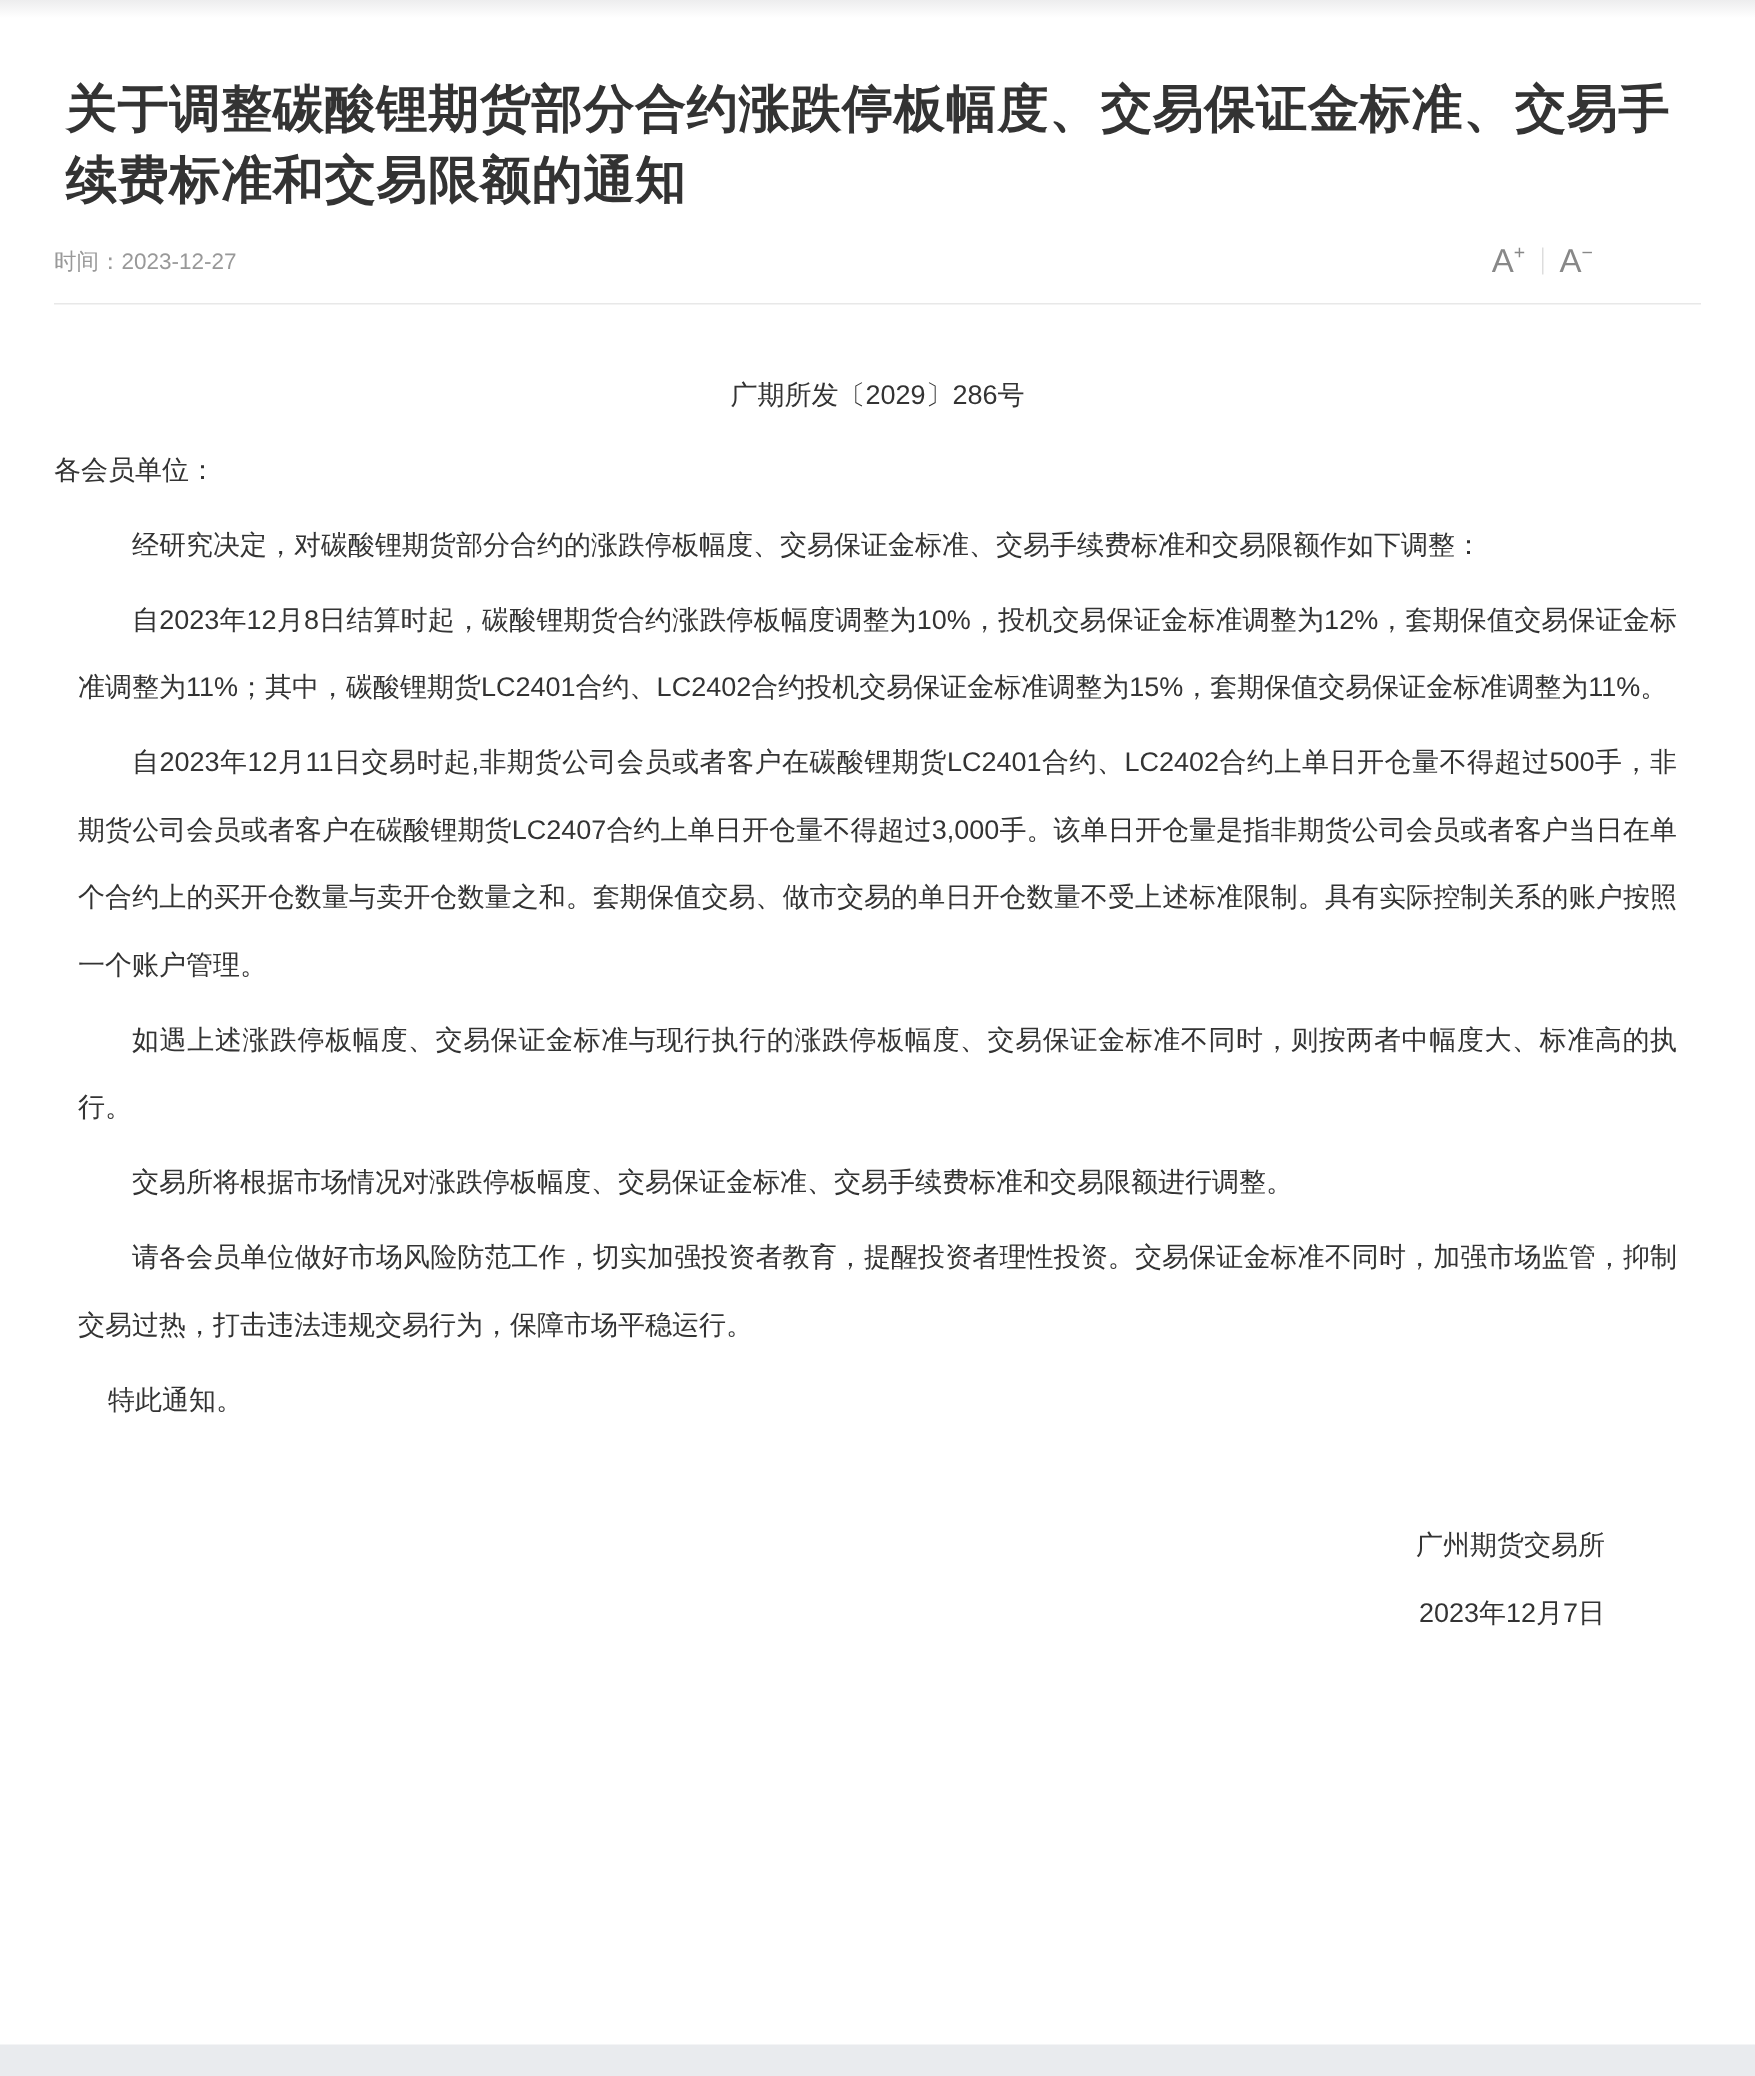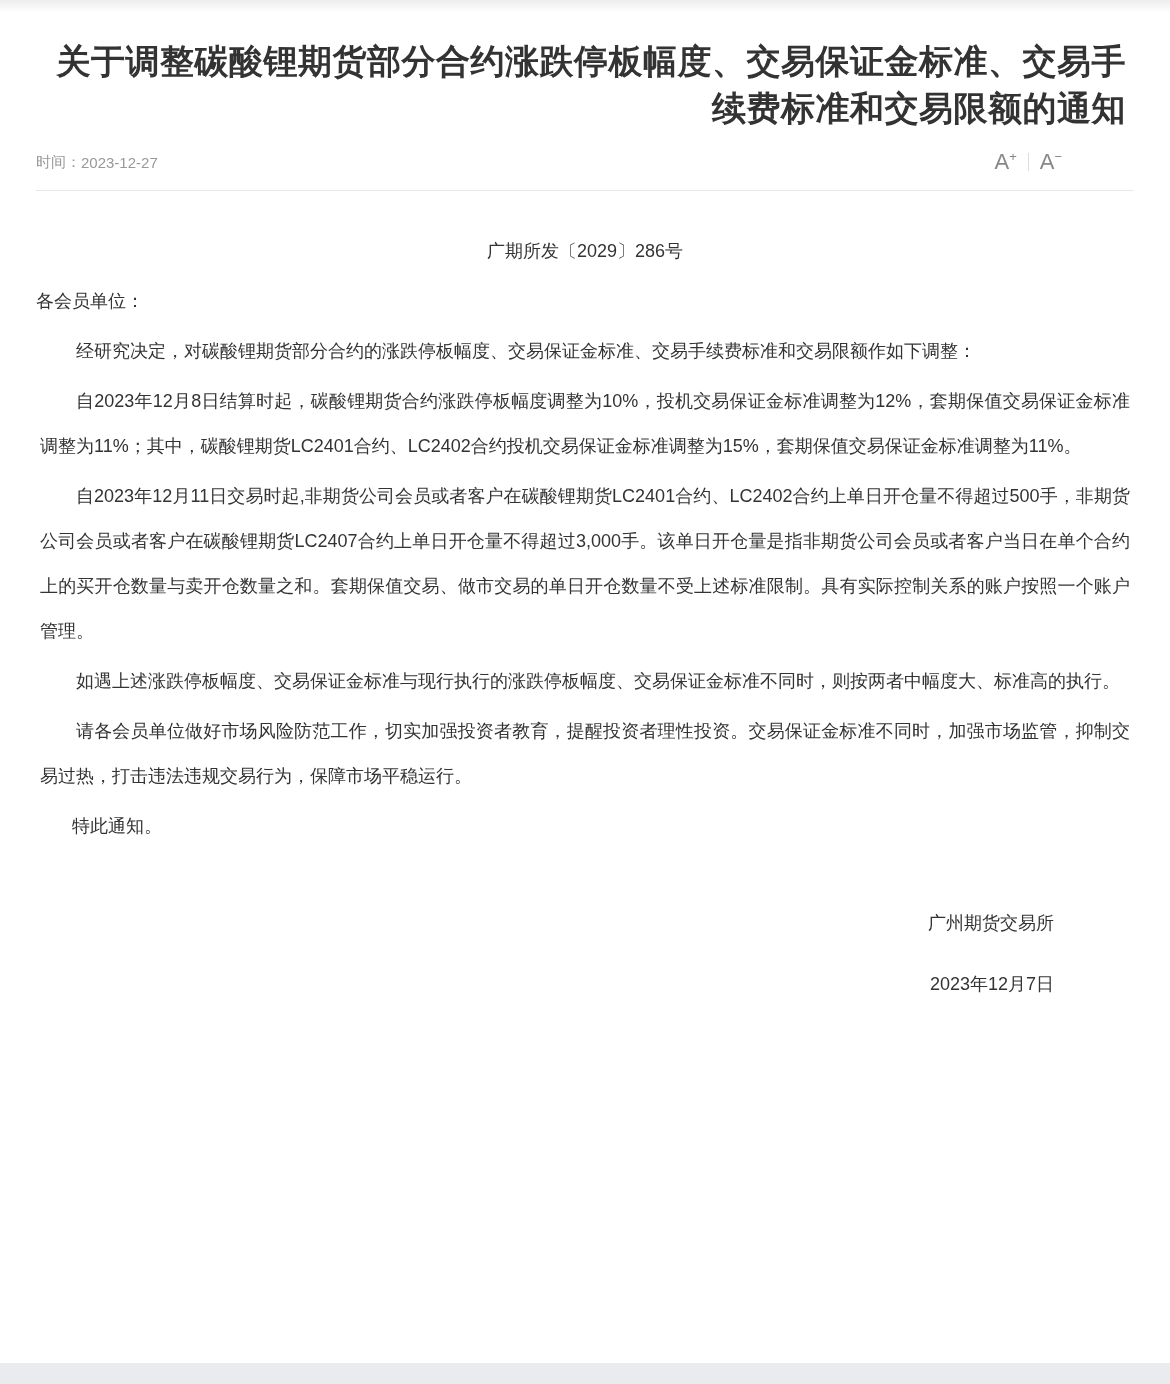--- a/index.html
+++ b/index.html
@@ -18,25 +18,25 @@
   }
   .top-shade {
     position: absolute;
     top: 0; left: 0; right: 0;
     height: 12px;
     background: linear-gradient(to bottom, #ededee, rgba(255,255,255,0));
     pointer-events: none;
   }
   .title {
     margin: 0;
-    padding: 38px 44px 0;
+    padding: 50px 44px 0;
     font-size: 34px;
     line-height: 47px;
     font-weight: bold;
-    text-align: right;
+    text-align: left;
     color: #333333;
     letter-spacing: 0.5px;
   }
   .meta-row {
     display: flex;
     justify-content: space-between;
     align-items: center;
     padding: 0 36px;
     margin-top: 18px;
     color: #999999;
@@ -79,30 +79,30 @@
     line-height: 45px;
     text-align: justify;
     color: #333333;
   }
   .doc-number {
     text-align: center;
     margin: 38px 0 0;
   }
   .salutation { margin: 5px 0 0; }
   .para {
-    margin: 5px 4px 0;
+    margin: 5px 16px 0;
     text-indent: 2em;
   }
   .closing { margin: 5px 0 0; text-indent: 2em; }
   .signature {
     margin-top: 52px;
     text-align: right;
     padding-right: 64px;
   }
-  .signature p { margin: 16px; line-height: 45px; }
+  .signature p { margin: 0; line-height: 45px; }
   .footer-bar {
     position: absolute;
     left: 0; right: 0; bottom: 0;
     height: 21px;
     background: #e9ebee;
   }
 </style>
 </head>
 <body>
 
@@ -125,20 +125,21 @@
 
   <hr class="divider">
 
   <div class="content">
     <p class="doc-number">广期所发〔2029〕286号</p>
     <p class="salutation">各会员单位：</p>
     <p class="para">经研究决定，对碳酸锂期货部分合约的涨跌停板幅度、交易保证金标准、交易手续费标准和交易限额作如下调整：</p>
     <p class="para">自2023年12月8日结算时起，碳酸锂期货合约涨跌停板幅度调整为10%，投机交易保证金标准调整为12%，套期保值交易保证金标准调整为11%；其中，碳酸锂期货LC2401合约、LC2402合约投机交易保证金标准调整为15%，套期保值交易保证金标准调整为11%。</p>
     <p class="para">自2023年12月11日交易时起,非期货公司会员或者客户在碳酸锂期货LC2401合约、LC2402合约上单日开仓量不得超过500手，非期货公司会员或者客户在碳酸锂期货LC2407合约上单日开仓量不得超过3,000手。该单日开仓量是指非期货公司会员或者客户当日在单个合约上的买开仓数量与卖开仓数量之和。套期保值交易、做市交易的单日开仓数量不受上述标准限制。具有实际控制关系的账户按照一个账户管理。</p>
     <p class="para">如遇上述涨跌停板幅度、交易保证金标准与现行执行的涨跌停板幅度、交易保证金标准不同时，则按两者中幅度大、标准高的执行。</p>
+    <p class="para">交易所将根据市场情况对涨跌停板幅度、交易保证金标准、交易手续费标准和交易限额进行调整。</p>
     <p class="para">请各会员单位做好市场风险防范工作，切实加强投资者教育，提醒投资者理性投资。交易保证金标准不同时，加强市场监管，抑制交易过热，打击违法违规交易行为，保障市场平稳运行。</p>
     <p class="closing">特此通知。</p>
 
     <div class="signature">
       <p>广州期货交易所</p>
       <p>2023年12月7日</p>
     </div>
   </div>
 
   <div class="footer-bar"></div>

